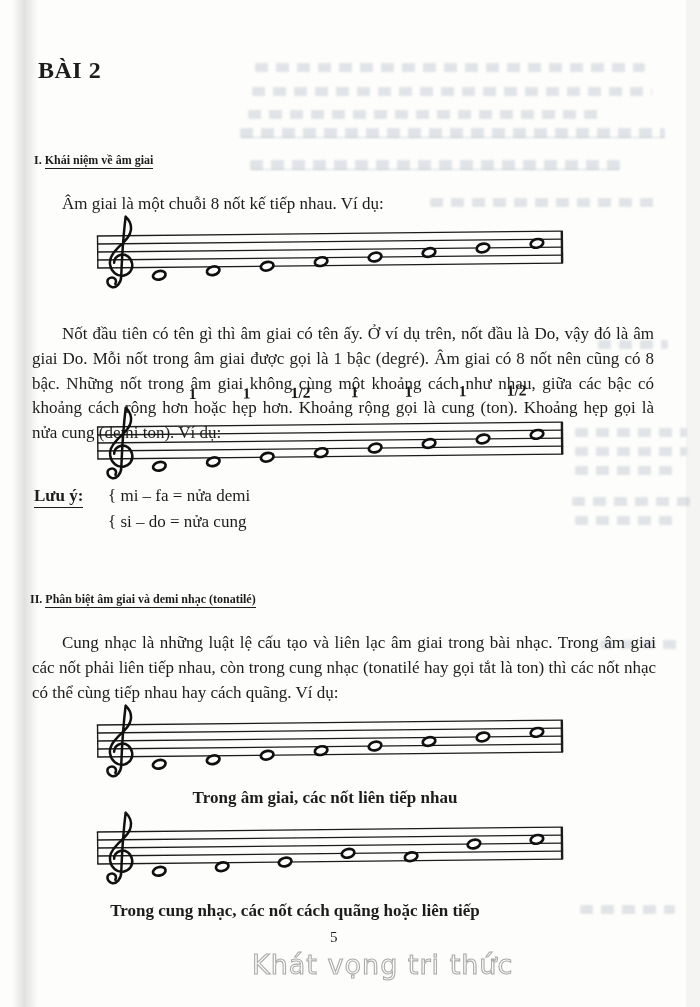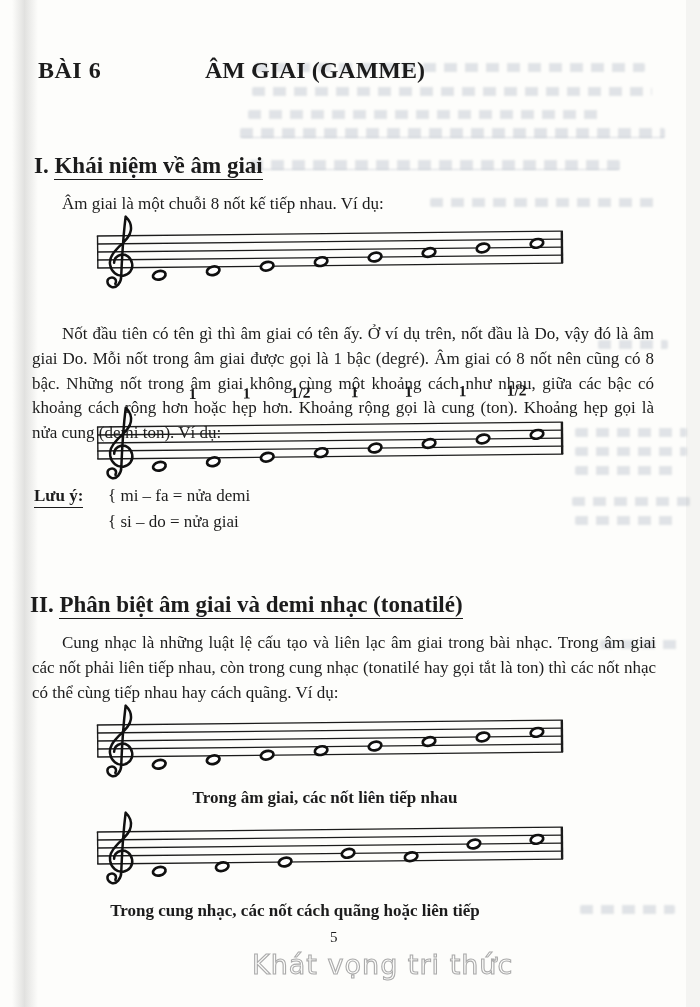--- a/index.html
+++ b/index.html
@@ -18,21 +18,21 @@
   .bleed.u{border-bottom:1px solid rgba(125,138,158,0.38);}
   
   .wm{position:absolute;color:transparent;-webkit-text-stroke:1.2px #b5b5b5;
     text-stroke:1.2px #b5b5b5;white-space:nowrap;z-index:1;}
   .wm-brand{left:140px;top:862px;font-size:97px;font-family:"DejaVu Serif",serif;letter-spacing:-2px;}
   .wm-slogan{left:252px;top:949px;font-size:27px;font-family:"DejaVu Sans",sans-serif;letter-spacing:1px;-webkit-text-stroke:1.1px #ababab;}
   
   .abs{position:absolute;z-index:2;}
   .lesson{left:38px;top:57px;font-size:24px;font-weight:bold;letter-spacing:.5px;}
   .title{left:205px;top:57px;font-size:24px;font-weight:bold;}
-  .h1{font-size:23px;font-weight:bold;white-space:nowrap;}
+  .h1{font-size:12px;font-weight:bold;white-space:nowrap;}
   .h1 .ul, .ul-label{border-bottom:1.6px solid #1c1c1c;padding-bottom:1px;}
   .heading1{left:34px;top:153px;}
   .heading2{left:30px;top:592px;}
   .para{font-size:17px;line-height:24.8px;text-align:justify;text-indent:30px;}
   .intro{left:62px;top:194px;font-size:17px;white-space:nowrap;text-align:center;}
   .body1{left:32px;top:293px;width:622px;margin-top:29px;}
   .note-label{left:34px;top:486px;font-size:17px;font-weight:bold;}
   .note-line1{left:108px;top:486px;font-size:17px;}
   .note-line2{left:108px;top:512px;font-size:17px;}
   .note-body{left:32px;top:533px;width:622px;}
@@ -63,22 +63,21 @@
   <div class="bleed" style="left:575px;top:428px;width:112px;"></div>
   <div class="bleed" style="left:575px;top:447px;width:112px;"></div>
   <div class="bleed" style="left:575px;top:466px;width:100px;"></div>
   <div class="bleed" style="left:572px;top:497px;width:118px;"></div>
   <div class="bleed" style="left:575px;top:516px;width:100px;"></div>
   <div class="bleed" style="left:600px;top:640px;width:80px;"></div>
   <div class="bleed" style="left:580px;top:905px;width:95px;"></div>
 
   <div class="wm wm-slogan">Khát vọng tri thức</div>
 
-  <div class="abs lesson">BÀI 6</div>
-  <div class="abs title">ÂM GIAI (GAMME)</div>
+  <div class="abs lesson">BÀI 2</div>
 
   <div class="abs h1 heading1"><span>I.</span> <span class="ul">Khái niệm về âm giai</span></div>
   <div class="abs intro">Âm giai là một chuỗi 8 nốt kế tiếp nhau. Ví dụ:</div>
 
   <div class="abs staff st0 tilt">
       <svg viewBox="0 0 470 80" width="470" height="80">
         <line x1="2" y1="24" x2="468" y2="24" stroke="#1b1b1b" stroke-width="1.3"></line>
         <line x1="2" y1="32" x2="468" y2="32" stroke="#1b1b1b" stroke-width="1.3"></line>
         <line x1="2" y1="40" x2="468" y2="40" stroke="#1b1b1b" stroke-width="1.3"></line>
         <line x1="2" y1="48" x2="468" y2="48" stroke="#1b1b1b" stroke-width="1.3"></line>
@@ -126,21 +125,21 @@
         <text x="206" y="15" text-anchor="middle" font-family="'Liberation Serif',serif" font-size="15.5" font-weight="bold" fill="#171717">1/2</text>
         <text x="260" y="15" text-anchor="middle" font-family="'Liberation Serif',serif" font-size="15.5" font-weight="bold" fill="#171717">1</text>
         <text x="314" y="15" text-anchor="middle" font-family="'Liberation Serif',serif" font-size="15.5" font-weight="bold" fill="#171717">1</text>
         <text x="368" y="15" text-anchor="middle" font-family="'Liberation Serif',serif" font-size="15.5" font-weight="bold" fill="#171717">1</text>
         <text x="422" y="15" text-anchor="middle" font-family="'Liberation Serif',serif" font-size="15.5" font-weight="bold" fill="#171717">1/2</text>
       </svg>
     </div>
 
   <div class="abs note-label ul-label">Lưu ý:</div>
   <div class="abs note-line1">{ mi – fa = nửa demi</div>
-  <div class="abs note-line2">{ si – do = nửa giai</div>
+  <div class="abs note-line2">{ si – do = nửa cung</div>
 
   <div class="abs h1 heading2"><span>II.</span> <span class="ul">Phân biệt âm giai và demi nhạc (tonatilé)</span></div>
   <div class="abs para body2">Cung nhạc là những luật lệ cấu tạo và liên lạc âm giai trong bài nhạc. Trong âm giai các nốt phải liên tiếp nhau, còn trong cung nhạc (tonatilé hay gọi tắt là ton) thì các nốt nhạc có thể cùng tiếp nhau hay cách quãng. Ví dụ:</div>
 
   <div class="abs staff st2 tilt">
       <svg viewBox="0 0 470 80" width="470" height="80">
         <line x1="2" y1="24" x2="468" y2="24" stroke="#1b1b1b" stroke-width="1.3"></line>
         <line x1="2" y1="32" x2="468" y2="32" stroke="#1b1b1b" stroke-width="1.3"></line>
         <line x1="2" y1="40" x2="468" y2="40" stroke="#1b1b1b" stroke-width="1.3"></line>
         <line x1="2" y1="48" x2="468" y2="48" stroke="#1b1b1b" stroke-width="1.3"></line>

